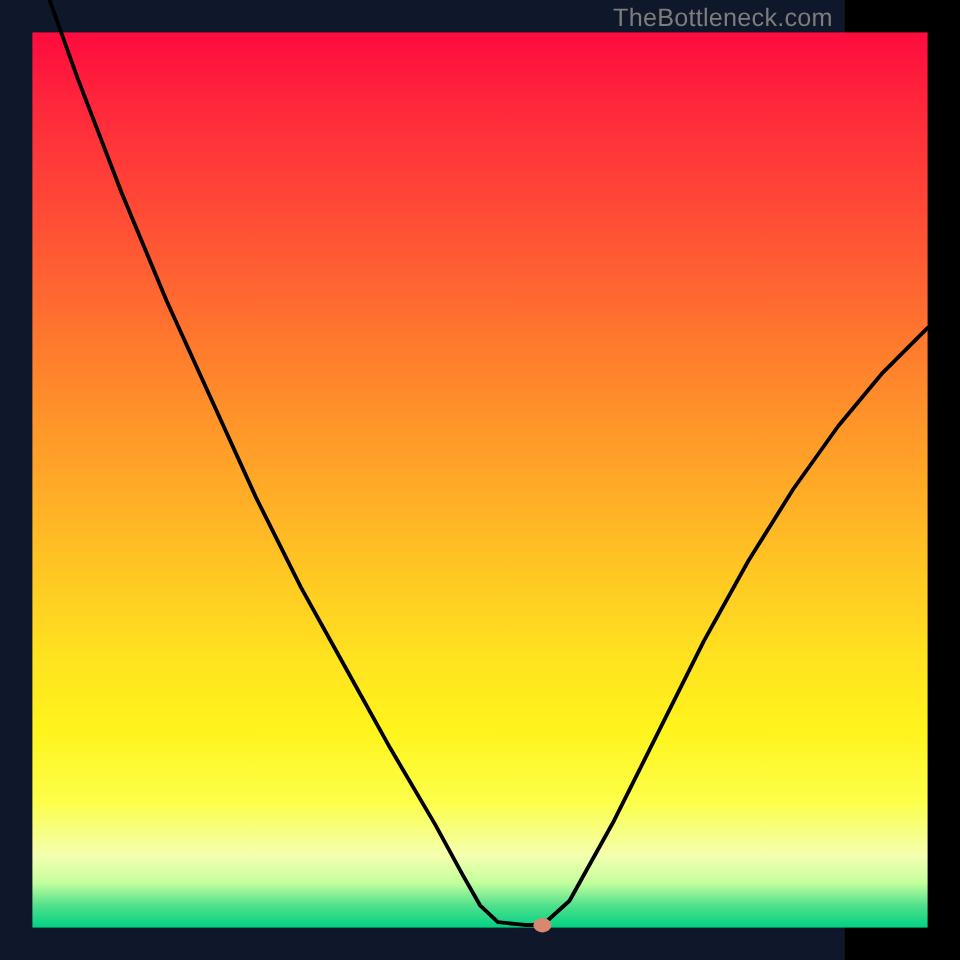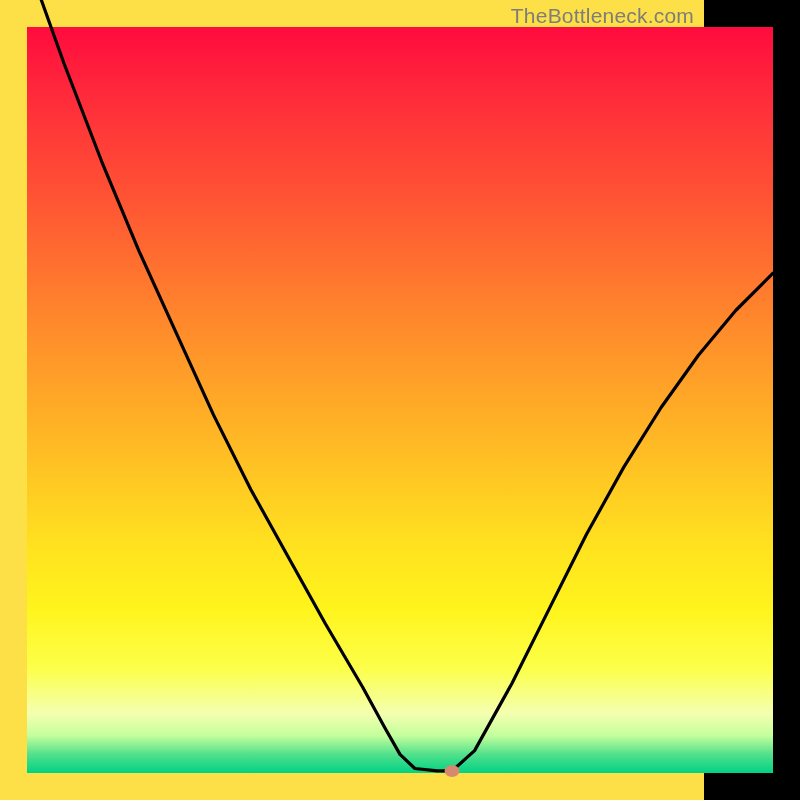--- a/index.html
+++ b/index.html
@@ -10,21 +10,21 @@
     background: #000;
     overflow: hidden;
     font-family: Arial, Helvetica, sans-serif;
   }
   .frame {
     position: absolute;
     left: 0;
     top: 0;
     width: 704px;
     height: 800px;
-    background: #fde047;
+    background: #0f172a;
     text-decoration: underline;
   }
   .plot {
     position: absolute;
     left: 27px;
     top: 27px;
     width: 746px;
     height: 746px;
     
     background: linear-gradient(

